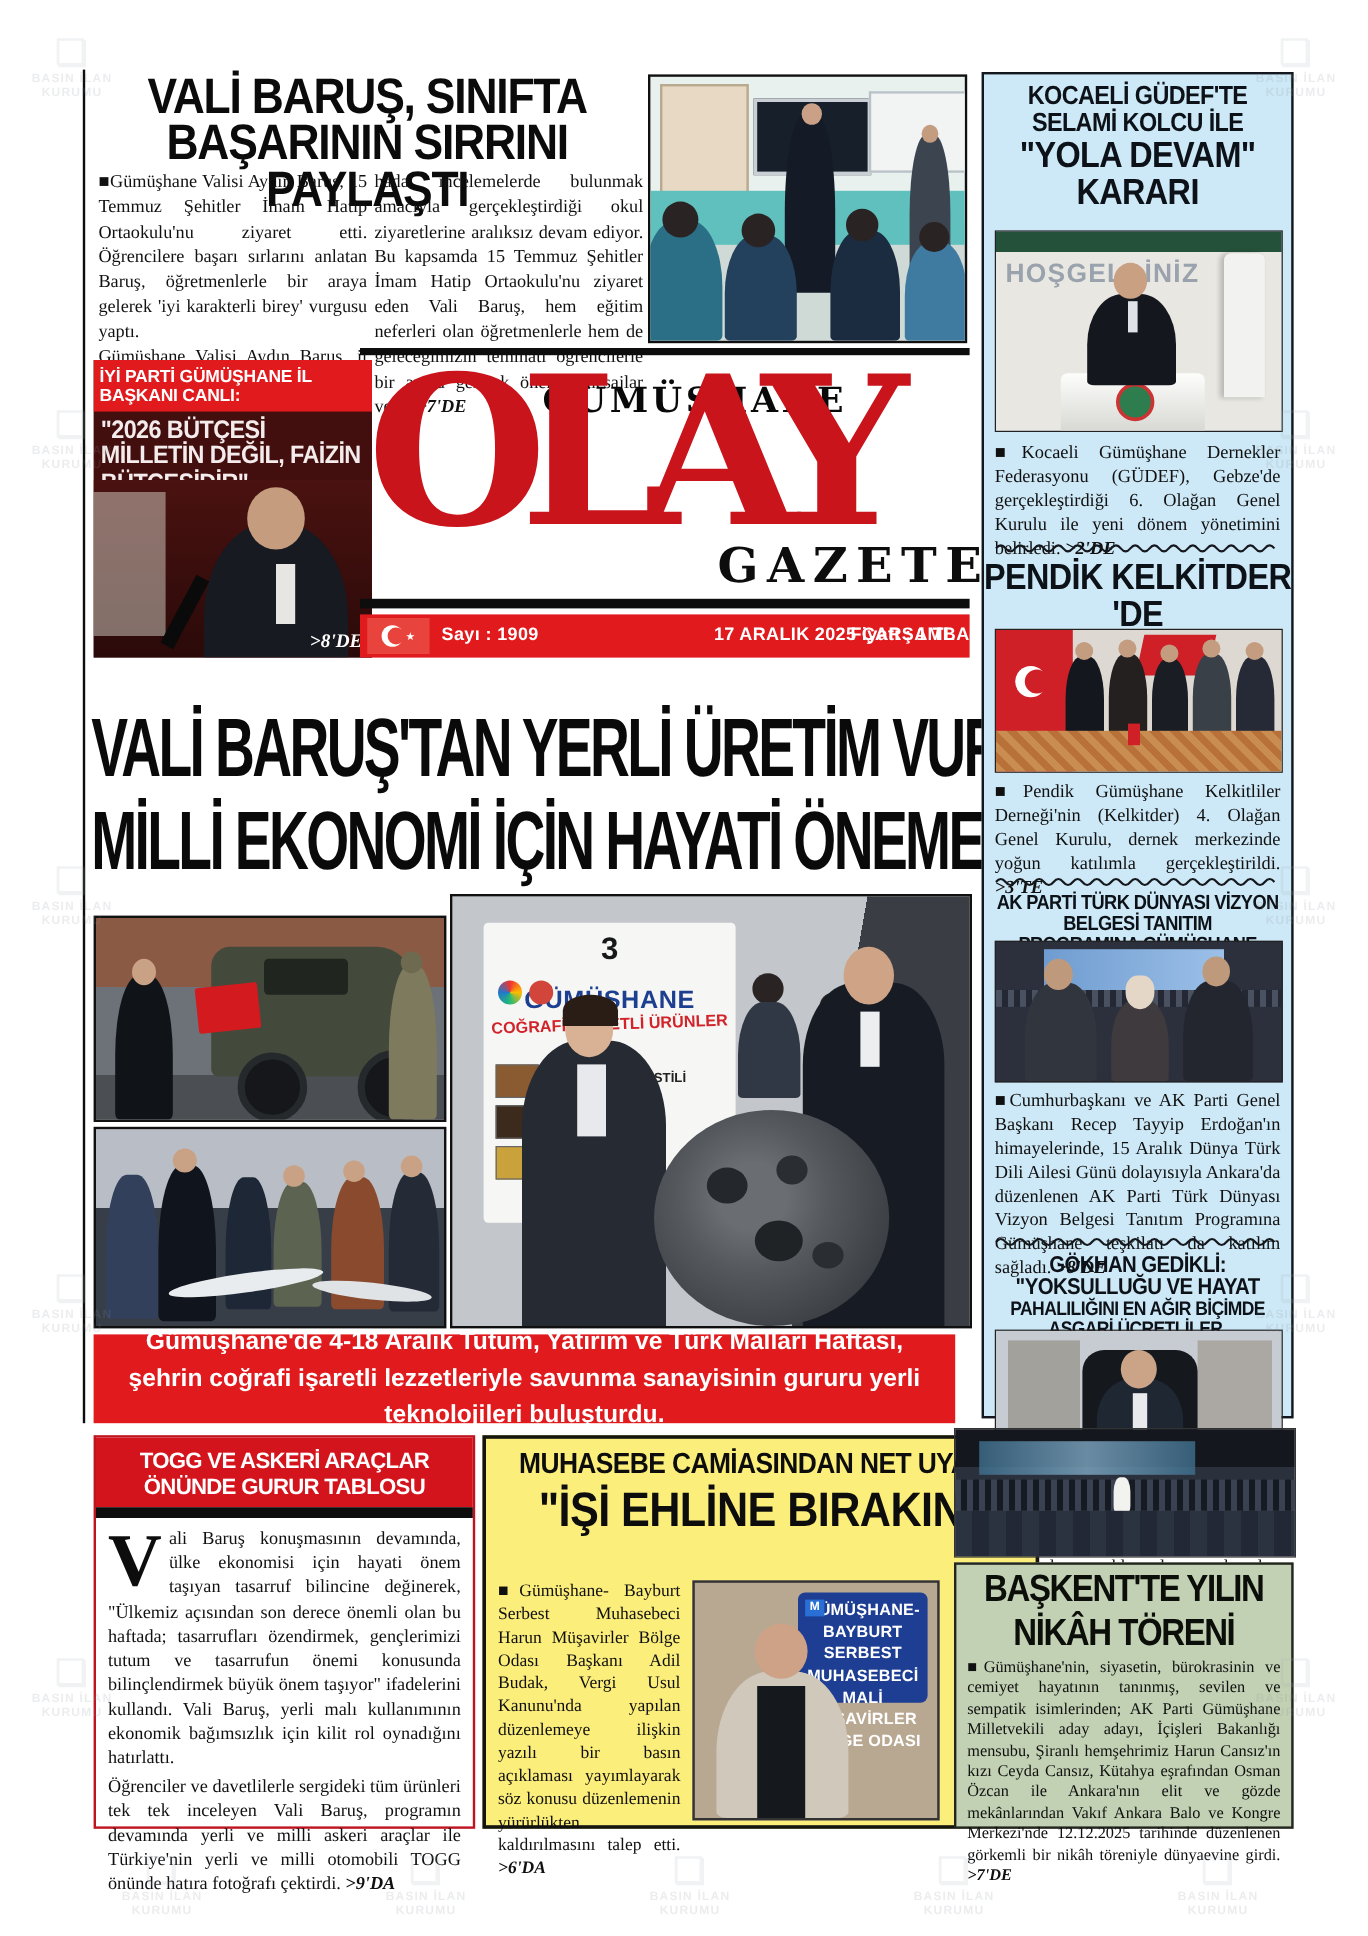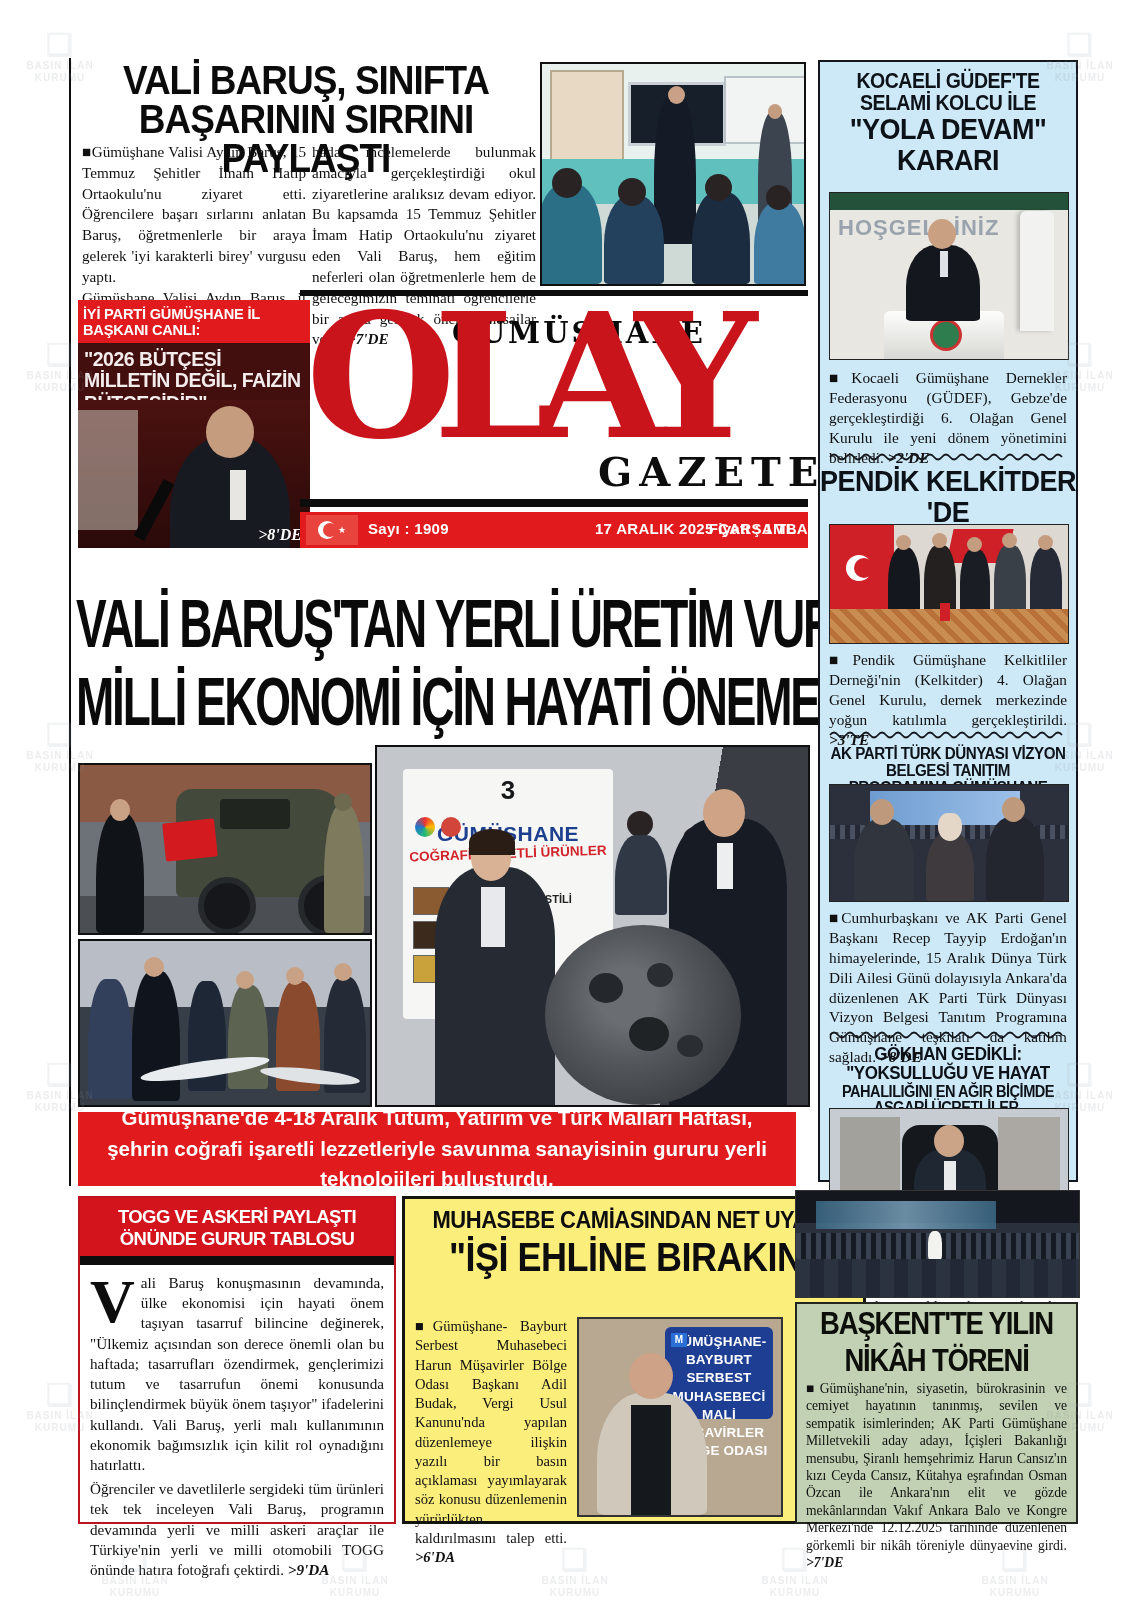--- a/index.html
+++ b/index.html
@@ -306,21 +306,21 @@
     <div class="abs" style="left:72px;top:16px;width:96px;height:84px;background:#15181d;border-radius:18px 18px 0 0"></div>
     <div class="sil" style="left:84px;top:40px;width:72px;height:62px;background:#1f2733"></div>
     <div class="head-dot" style="left:104px;top:16px;width:30px;height:32px;background:#cba488"></div>
     <div class="abs" style="left:114px;top:52px;width:12px;height:40px;background:#e8eaec"></div>
     <div class="abs" style="left:0;bottom:0;width:238px;height:22px;background:#4e3f2e"></div>
   </div>
   <div class="sb-body abs" style="top:1176px;left:0;right:0;font-size:15px"><span>■Türk-İş Trabzon İl Başkanı Gökhan Gedikli, asgari ücret süreci ve ekonomik koşullara ilişkin yaptığı kapsamlı açıklamada, çalışanlar, işsizler ve emeklilerin ağır bir geçim mücadelesi verdiğini belirterek, adil gelir dağılımı ve insan onuruna yaraşır bir ücret talebini yineledi.</span> <b class="ref">&gt;5'TE</b></div>
 </div>
 
 <div class="abs togg">
-  <div class="togg-hd">TOGG VE ASKERİ PAYLAŞTI ÖNÜNDE GURUR TABLOSU</div>
+  <div class="togg-hd">TOGG VE ASKERİ ARAÇLAR ÖNÜNDE GURUR TABLOSU</div>
   <div class="togg-bar"></div>
   <div class="togg-body">
     <span class="dropcap">V</span><span>ali Baruş konuşmasının devamında, ülke ekonomisi için hayati önem taşıyan tasarruf bilincine değinerek, "Ülkemiz açısından son derece önemli olan bu haftada; tasarrufları özendirmek, gençlerimizi tutum ve tasarrufun önemi konusunda bilinçlendirmek büyük önem taşıyor" ifadelerini kullandı. Vali Baruş, yerli malı kullanımının ekonomik bağımsızlık için kilit rol oynadığını hatırlattı.</span>
     <div style="margin-top:4px"><span>Öğrenciler ve davetlilerle sergideki tüm ürünleri tek tek inceleyen Vali Baruş, programın devamında yerli ve milli askeri araçlar ile Türkiye'nin yerli ve milli otomobili TOGG önünde hatıra fotoğrafı çektirdi.</span> <b class="ref">&gt;9'DA</b></div>
   </div>
 </div>
 
 <div class="abs muh">
   <div class="muh-kick">MUHASEBE CAMİASINDAN NET UYARI:</div>
   <div class="muh-head">"İŞİ EHLİNE BIRAKIN"</div>

